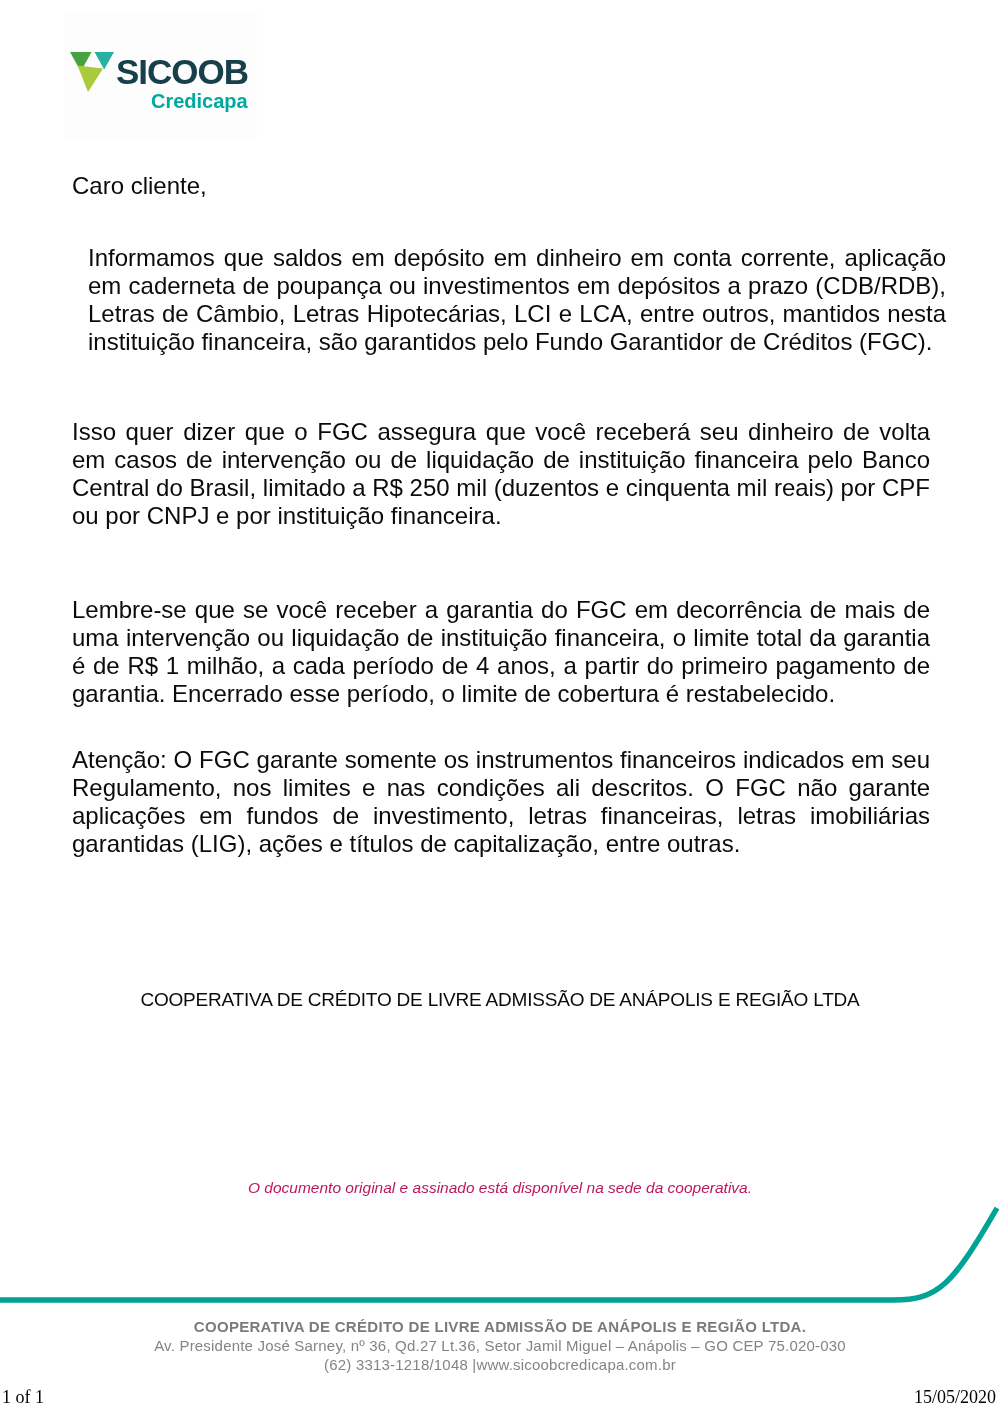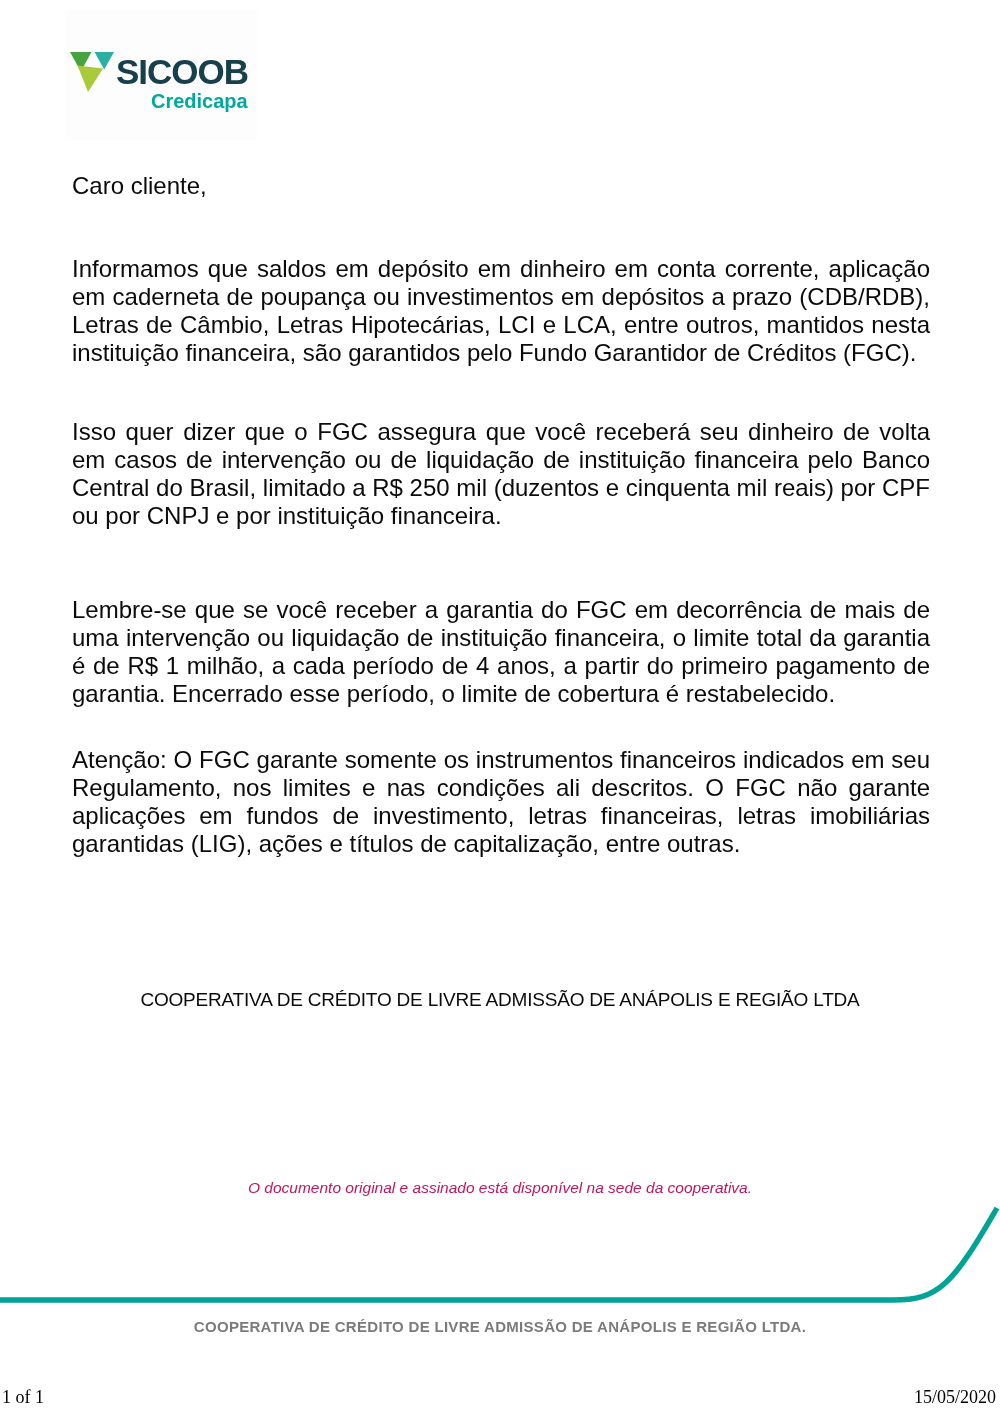--- a/index.html
+++ b/index.html
@@ -35,21 +35,21 @@
 
   
   .txt {
     position: absolute;
     left: 72px; width: 858px;
     font-size: 24px; line-height: 28px;
     margin: 0;
   }
   .just { text-align: justify; }
   .salutation { top: 172px; }
-  .p1 { top: 255px; }
+  .p1 { top: 244px; margin-left: 16px; }
   .p2 { top: 418px; }
   .p3 { top: 596px; }
   .p4 { top: 746px; }
   .linkline { top: 910px; }
   .fgc-link {
     color: #0b0b0b;
     text-decoration: underline;
     text-decoration-color: #1565c0;
     text-decoration-thickness: 2px;
     text-underline-offset: 4px;
@@ -115,18 +115,20 @@
   <div class="orgline">COOPERATIVA DE CRÉDITO DE LIVRE ADMISSÃO DE ANÁPOLIS E REGIÃO LTDA</div>
 
   <div class="notice">O documento original e assinado está disponível na sede da cooperativa.</div>
 
   <svg class="swoosh" width="1000" height="110" viewBox="0 0 1000 110" aria-hidden="true">
     <path d="M0,100 L893,100 C938,100 952,86 997,8" fill="none" stroke="#00a396" stroke-width="5.5"></path>
   </svg>
 
   <div class="footer">
     <div class="f-org">COOPERATIVA DE CRÉDITO DE LIVRE ADMISSÃO DE ANÁPOLIS E REGIÃO LTDA.</div>
+    <div class="f-addr">Av. Presidente José Sarney, nº 36, Qd.27 Lt.36, Setor Jamil Miguel – Anápolis – GO CEP 75.020-030</div>
+    <div class="f-contact">(62) 3313-1218/1048 |www.sicoobcredicapa.com.br</div>
   </div>
 
   <div class="pageno">1 of 1</div>
   <div class="date">15/05/2020</div>
 
 </div>
 
 </body></html>

